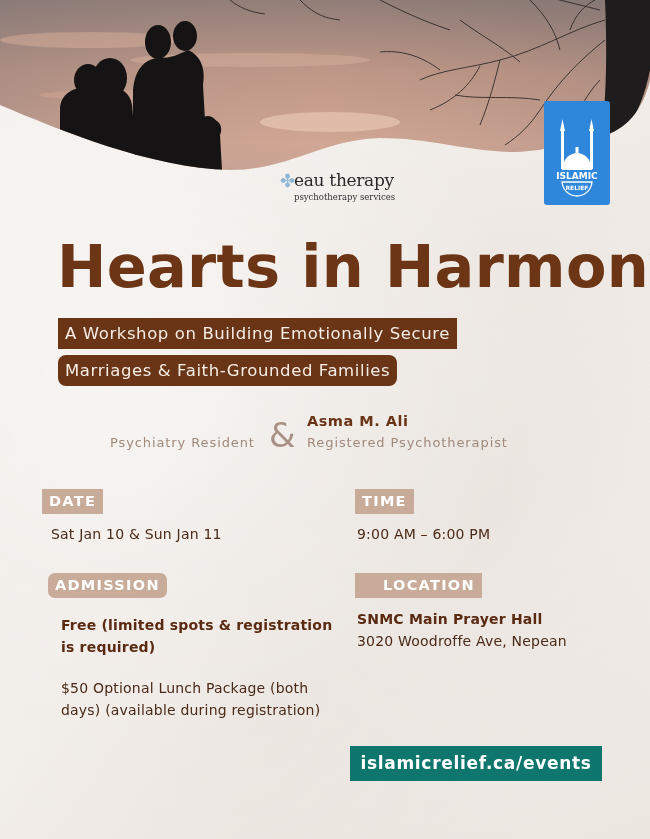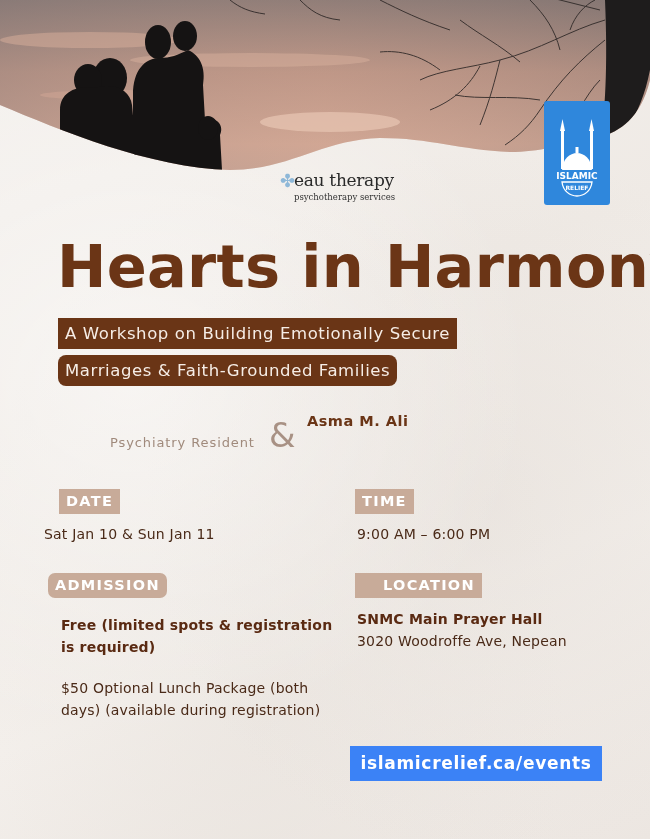--- a/index.html
+++ b/index.html
@@ -27,21 +27,21 @@
   .sub-bar { position: absolute; left: 58px; background: #6a3516; color: #f6ede6;
     font-family: "DejaVu Sans", sans-serif; font-size: 16.5px; letter-spacing: 0.6px; padding: 0 7px; height: 31px; line-height: 31px; white-space: nowrap; }
   .presenters { position: absolute; top: 413px; left: 64px; width: 560px; height: 42px; }
   .p-name { position: absolute; font-weight: bold; font-size: 14.5px; color: #6a3516; letter-spacing: 0.5px; white-space: nowrap; }
   .p-role { position: absolute; font-size: 13px; color: #a08a7c; letter-spacing: 0.9px; white-space: nowrap; }
   .amp { position: absolute; left: 205px; top: 2px; font-size: 34px; color: #a89184; font-family: "DejaVu Sans", sans-serif; }
   .label { position: absolute; background: #c8ab99; color: #ffffff; font-weight: bold; font-size: 14.5px; letter-spacing: 1.3px;
     height: 25px; line-height: 25px; padding: 0 7px; white-space: nowrap; }
   .val { position: absolute; font-size: 14px; color: #4a2a18; letter-spacing: 0.2px; white-space: nowrap; }
   .val.bold { font-weight: bold; color: #5a2a12; }
-  .url { position: absolute; left: 350px; top: 746px; width: 252px; height: 35px; line-height: 35px; background: #3b82f6;
+  .url { position: absolute; left: 350px; top: 746px; width: 252px; height: 35px; line-height: 35px; background: #0f766e;
     color: #ffffff; font-weight: bold; font-size: 17px; letter-spacing: 0.7px; text-align: center; }
 </style>
 </head>
 <body>
 
 <div class="paper"></div>
 
 <svg class="hero" viewBox="0 0 650 240" width="650" height="240">
   <defs>
     <linearGradient id="sky" x1="0" y1="0" x2="0" y2="1">
@@ -125,24 +125,25 @@
 
 <div class="title">Hearts in Harmony</div>
 
 <div class="sub-bar" style="top:318px;">A Workshop on Building Emotionally Secure</div>
 <div class="sub-bar" style="top:355px;border-radius:8px;">Marriages &amp; Faith-Grounded Families</div>
 
 <div class="presenters">
   <span class="p-role" style="left:46px; top:22px;">Psychiatry Resident</span>
   <span class="amp">&amp;</span>
   <span class="p-name" style="left:243px; top:0;">Asma M. Ali</span>
+  <span class="p-role" style="left:243px; top:22px;">Registered Psychotherapist</span>
 </div>
 
-<div class="label" style="left:59px; top:489px;">DATE</div>
-<div class="val" style="left:44px; top:526px;text-align:center;">Sat Jan 10 &amp; Sun Jan 11</div>
+<div class="label" style="left:42px; top:489px;">DATE</div>
+<div class="val" style="left:51px; top:526px;text-align:center;">Sat Jan 10 &amp; Sun Jan 11</div>
 
 <div class="label" style="left:355px; top:489px;">TIME</div>
 <div class="val" style="left:357px; top:526px;">9:00 AM – 6:00 PM</div>
 
 <div class="label" style="left:48px; top:573px;border-radius:7px;">ADMISSION</div>
 <div class="val bold" style="left:61px; top:617px;">Free (limited spots &amp; registration</div>
 <div class="val bold" style="left:61px; top:639px;">is required)</div>
 <div class="val" style="left:61px; top:680px;">$50 Optional Lunch Package (both</div>
 <div class="val" style="left:61px; top:702px;">days) (available during registration)</div>
 

